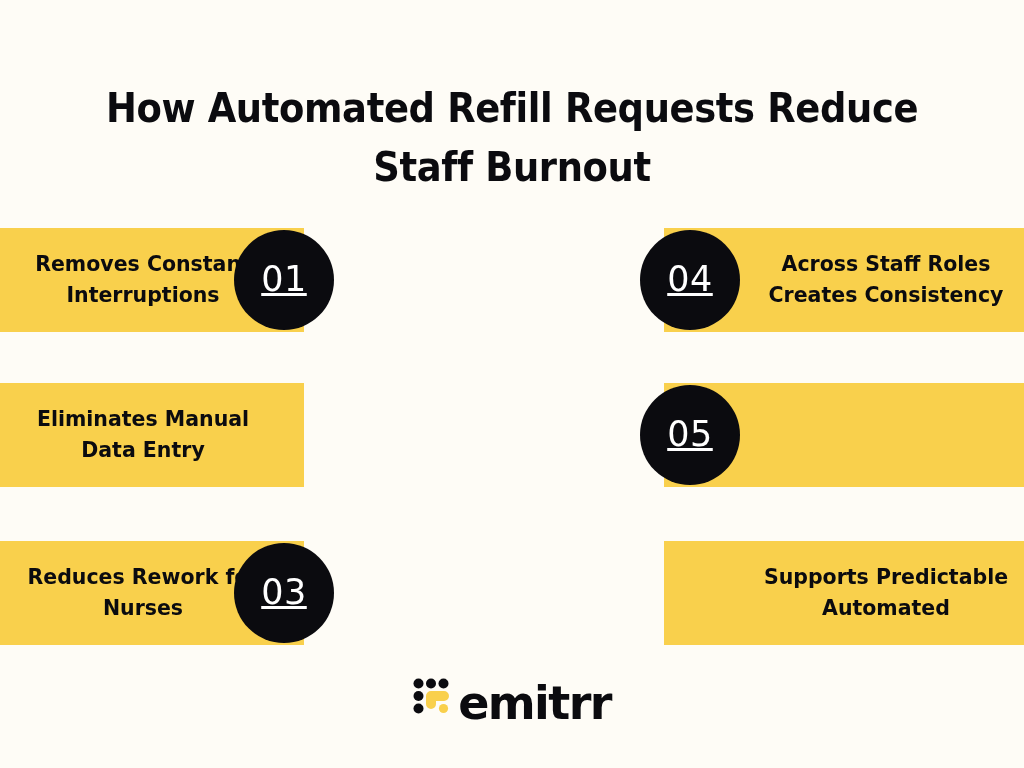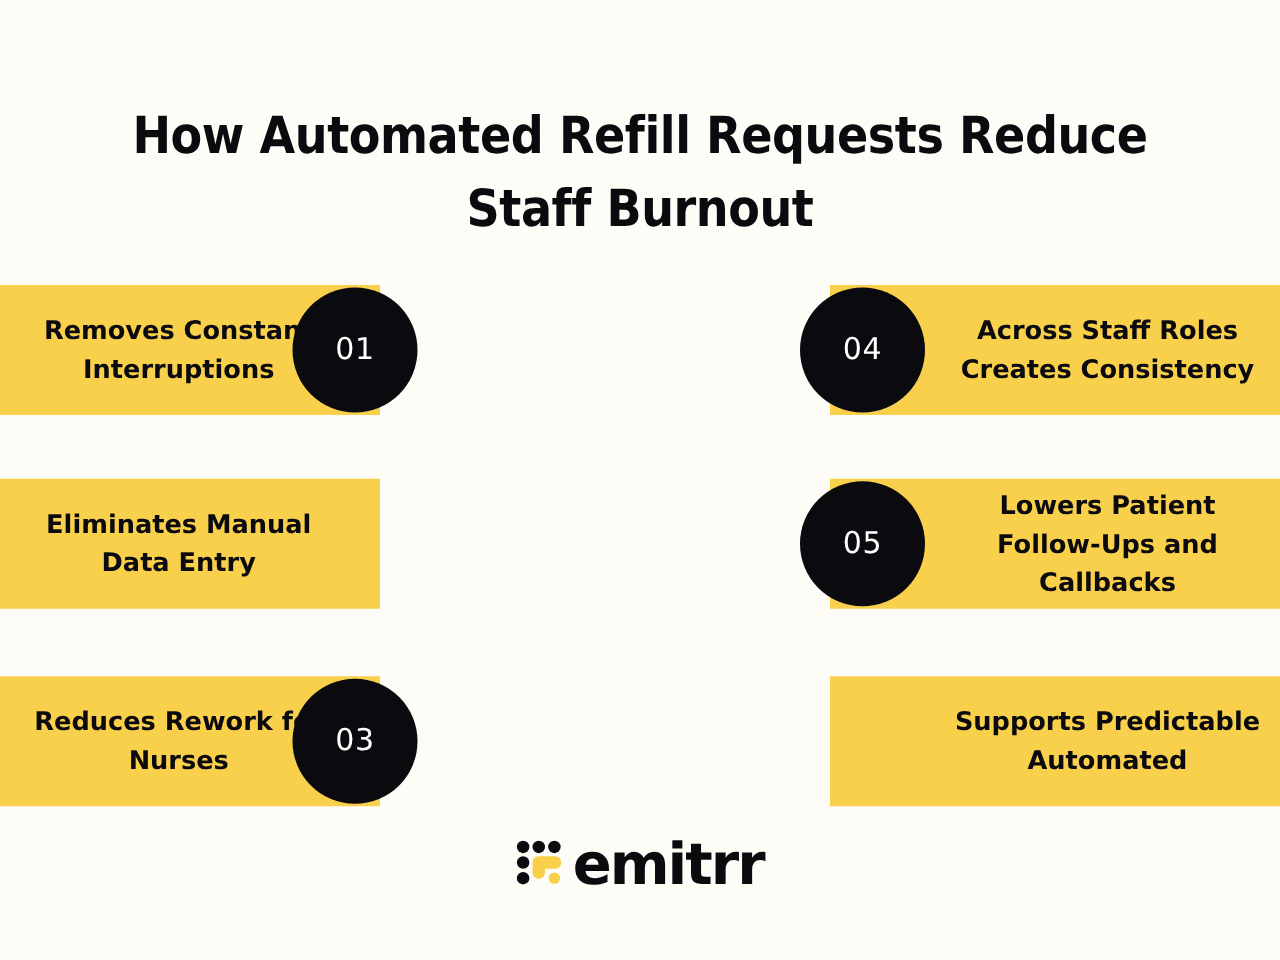--- a/index.html
+++ b/index.html
@@ -86,24 +86,25 @@
     justify-content: center;
     top: 2px;
   }
   .item.left  .circle { right: 58px; }
   .item.right .circle { left: 0px; align-items: center; }
 
   .circle-num {
     color: #FFFFFF;
     font-family: "DejaVu Sans", sans-serif;
     font-weight: 400;
-    font-size: 24px;
+    font-size: 35px;
     letter-spacing: 0.5px;
     line-height: 1;
     margin-top: -2px;
+    text-decoration: underline;
   }
 
   .label {
     position: absolute;
     top: 0;
     height: 100%;
     display: flex;
     flex-direction: column;
     align-items: center;
     justify-content: center;
@@ -131,21 +132,21 @@
   }
   .logo-mark { display: block; }
   .logo-word {
     font-family: "DejaVu Sans", sans-serif;
     font-weight: 700;
     font-size: 46px;
     letter-spacing: -1.6px;
     color: #0B0B0F;
     line-height: 1;
     position: relative;
-    margin-top: 2px;
+    margin-top: 14px;
   }
 </style>
 </head>
 <body>
 
 <div class="page">
 
   <h1 class="title">
     <span class="line">How Automated Refill Requests Reduce</span>
     <span class="line">Staff Burnout</span>
@@ -186,25 +187,20 @@
         <div class="label">
           <span class="tline">Eliminates Manual</span>
           <span class="tline">Data Entry</span>
         </div>
       </div>
 
       <div class="item right">
         <div class="bar"></div>
         <div class="circle">
           <span class="circle-num">05</span>
-        </div>
-        <div class="label">
-          <span class="tline">Lowers Patient</span>
-          <span class="tline">Follow-Ups and</span>
-          <span class="tline">Callbacks</span>
         </div>
       </div>
 
     </div>
 
     <div class="row row-3">
 
       <div class="item left">
         <div class="bar"></div>
         <div class="label">

